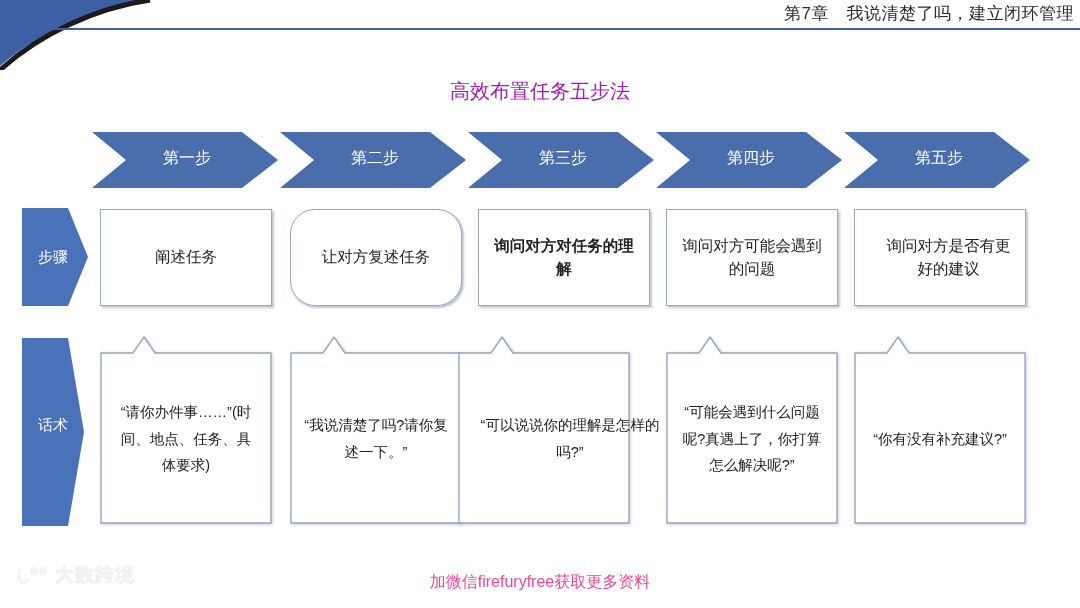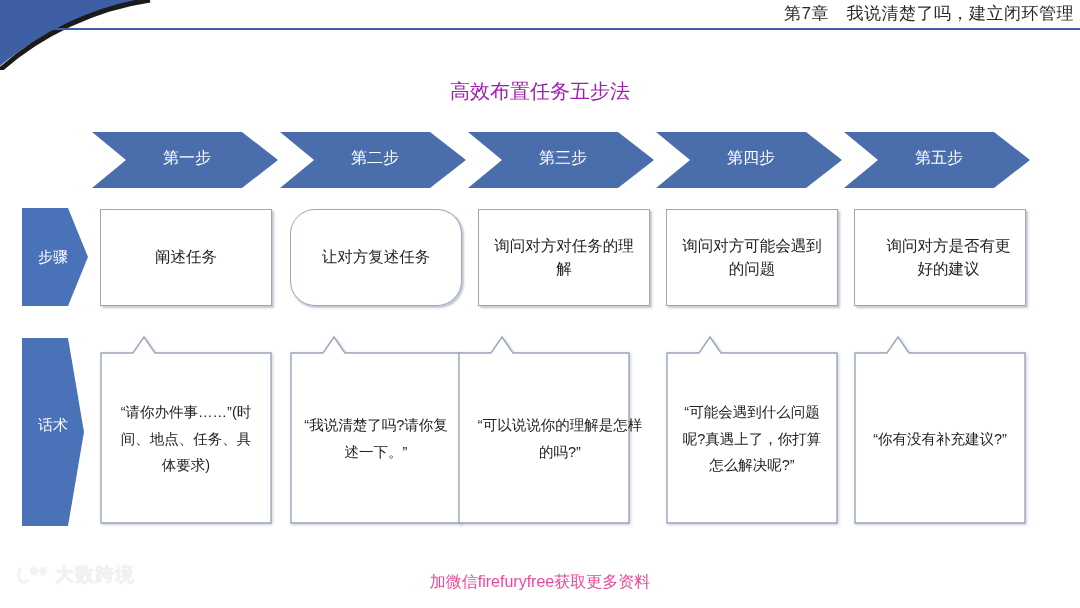--- a/index.html
+++ b/index.html
@@ -224,21 +224,21 @@
   </svg>
   <div class="row-label-text">话术</div>
 </div>
 
 <div class="step-box" style="left:100px; width:172px;">
   <span>阐述任务</span>
 </div>
 <div class="step-box" style="left:290px; width:172px;border-radius:25px;">
   <span>让对方复述任务</span>
 </div>
-<div class="step-box" style="left:478px; width:172px;">
+<div class="step-box" style="left:478px; width:172px;font-weight:bold;">
   <span>询问对方对任务的理解</span>
 </div>
 <div class="step-box" style="left:666px; width:172px;">
   <span>询问对方可能会遇到的问题</span>
 </div>
 <div class="step-box" style="left:854px; width:172px;padding-left:27px;">
   <span>询问对方是否有更好的建议</span>
 </div>
 
 <div class="script-bubble" style="left:100px; width:172px;">
@@ -252,21 +252,21 @@
 
 <div class="script-bubble" style="left:290px; width:172px;">
   <svg width="172" height="188" viewBox="0 0 172 188">
     <path d="M1,17 L33,17 L44,1 L55,17 L171,17 L171,187 L1,187 Z" fill="#ffffff" stroke="#9aa7bd" stroke-width="1.4" style="filter: drop-shadow(1.5px 1.5px 1.5px rgba(120,130,150,0.4));"></path>
   </svg>
   <div class="script-text">
     <span>“我说清楚了吗?请你复述一下。”</span>
   </div>
 </div>
 
-<div class="script-bubble" style="left:458px; width:204px;">
+<div class="script-bubble" style="left:458px; width:204px;padding-left:20px;">
   <svg width="172" height="188" viewBox="0 0 172 188">
     <path d="M1,17 L33,17 L44,1 L55,17 L171,17 L171,187 L1,187 Z" fill="#ffffff" stroke="#9aa7bd" stroke-width="1.4" style="filter: drop-shadow(1.5px 1.5px 1.5px rgba(120,130,150,0.4));"></path>
   </svg>
   <div class="script-text">
     <span>“可以说说你的理解是怎样的吗?”</span>
   </div>
 </div>
 
 <div class="script-bubble" style="left:666px; width:172px;">
   <svg width="172" height="188" viewBox="0 0 172 188">

